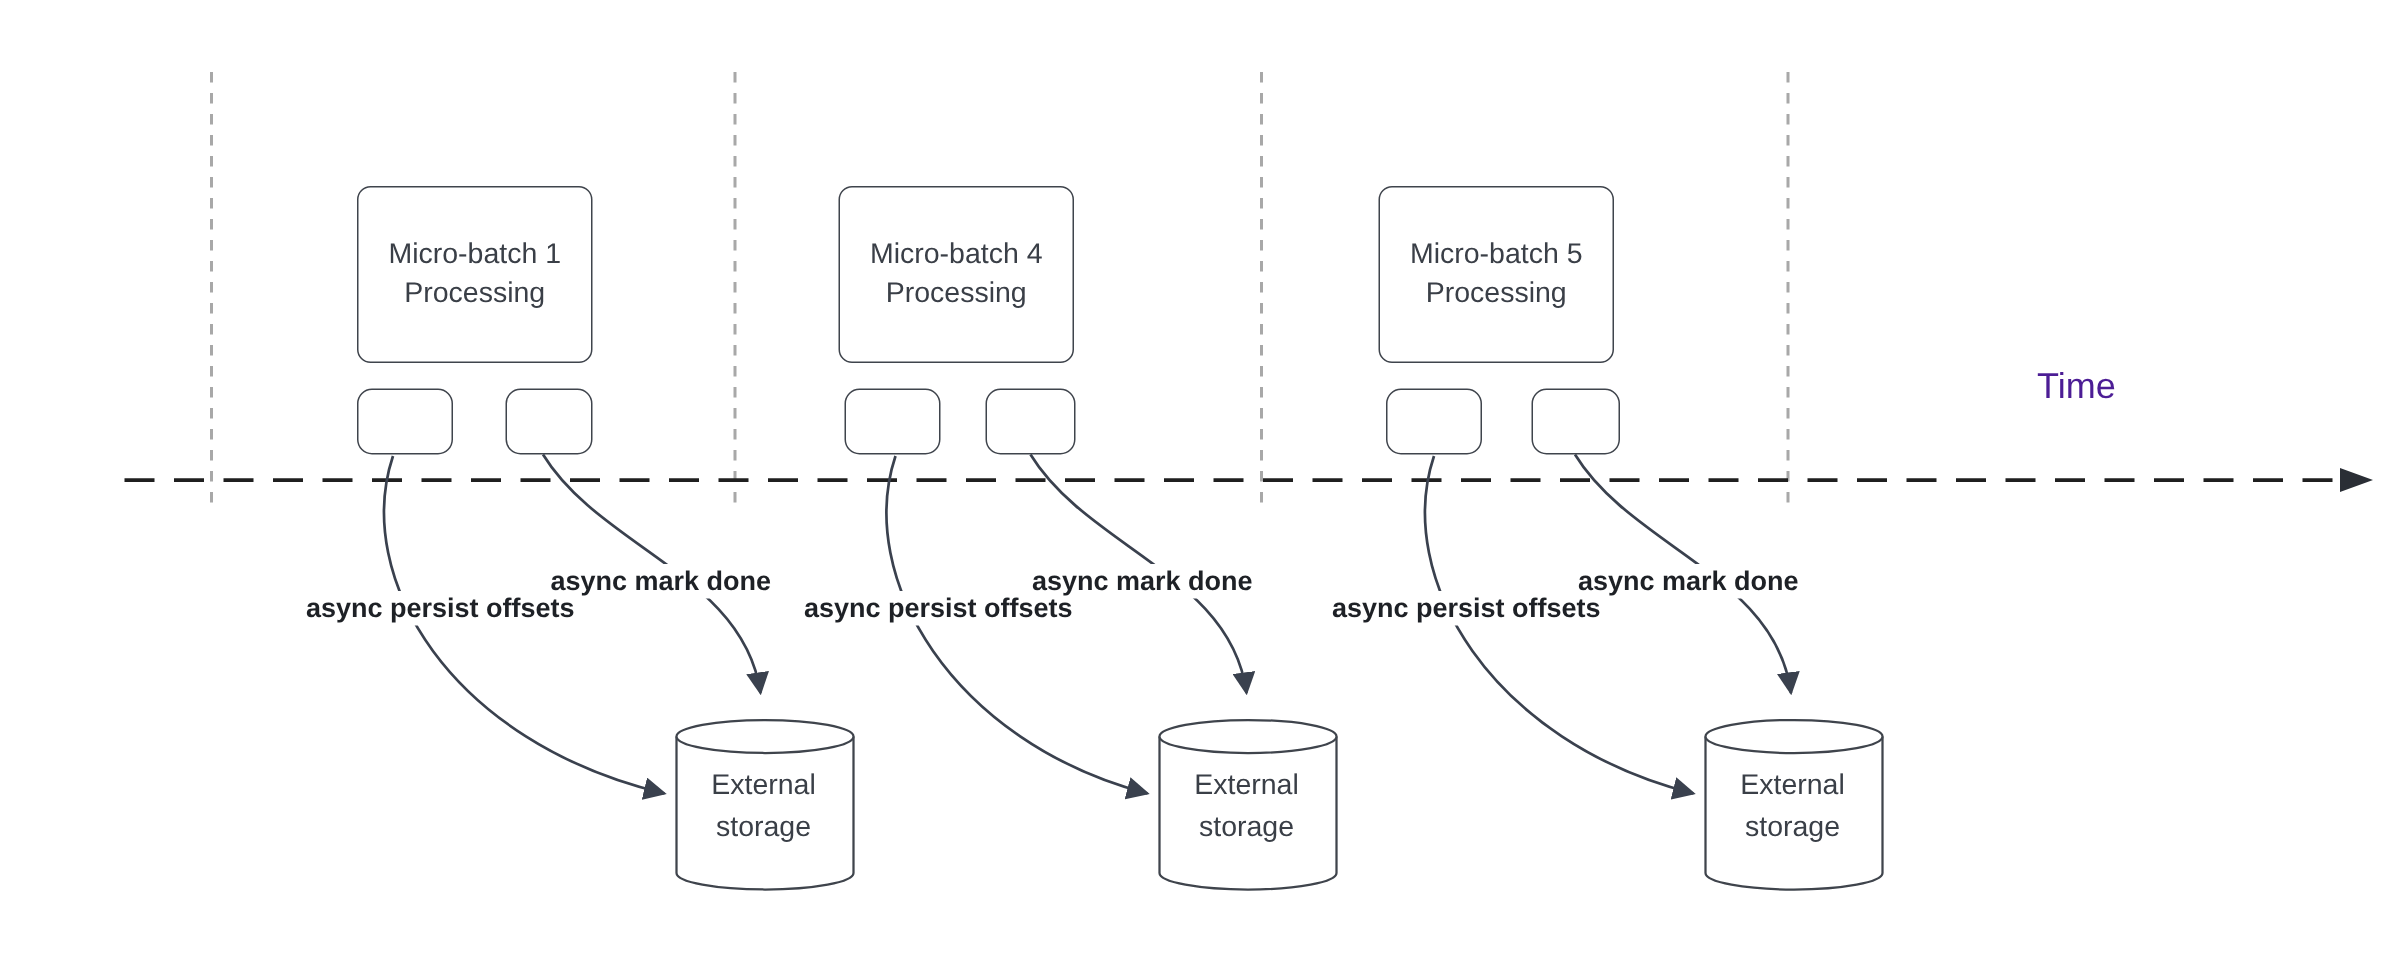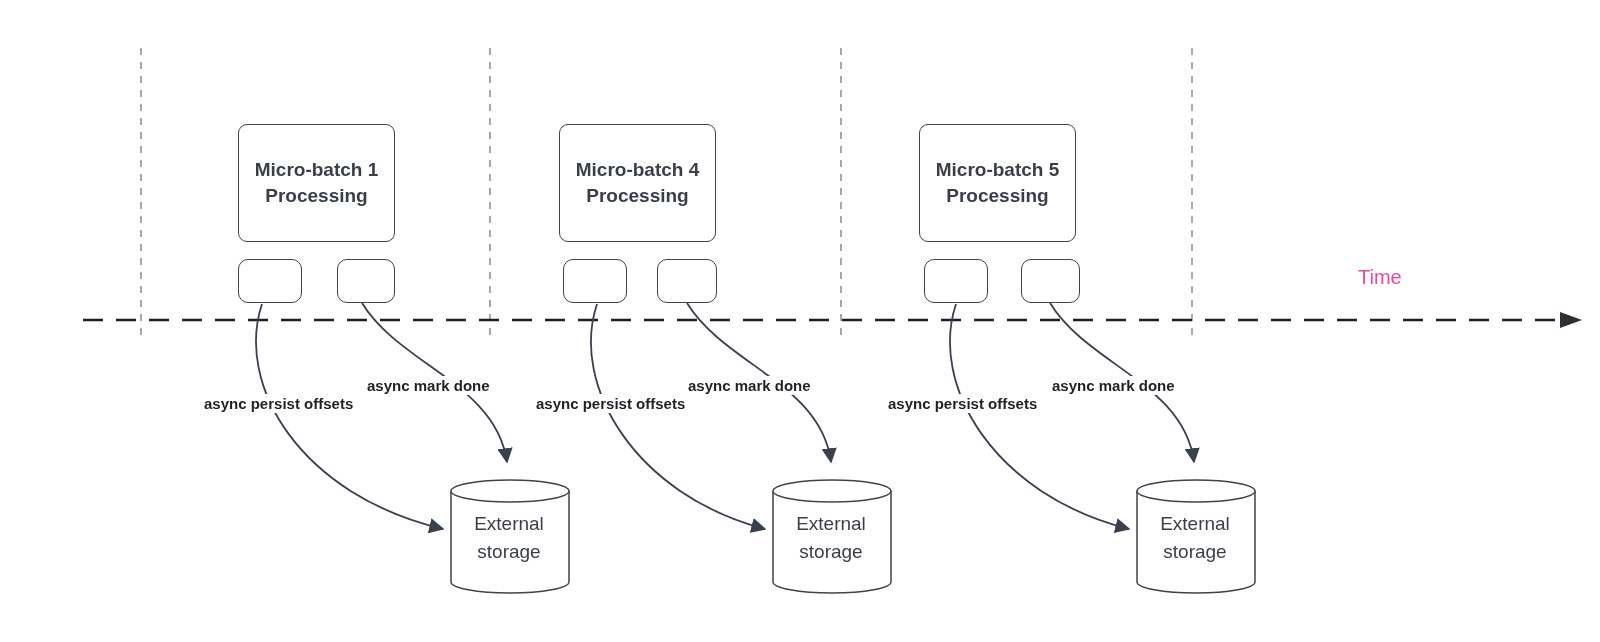--- a/index.html
+++ b/index.html
@@ -21,21 +21,20 @@
     width: 1600px; height: 642px;
   }
   .shape-box {
     position: absolute;
     background: #ffffff;
     border: 1.5px solid #3f444c;
     box-sizing: border-box;
     display: flex;
     align-items: center;
     justify-content: center;
-    font-weight: bold;
   }
   .big-box {
     width: 157px;
     height: 118px;
     border-radius: 9px;
     top: 124px;
   }
   .big-box .box-title {
     font-size: 19px;
     line-height: 26px;
@@ -53,35 +52,35 @@
     position: absolute;
     width: 116px;
     top: 510px;
     font-size: 19px;
     line-height: 28px;
     color: #3a3f47;
     text-align: center;
   }
   .async-label {
     position: absolute;
-    font-size: 15px;
+    font-size: 18px;
     font-weight: bold;
     color: #1e2126;
     background: #ffffff;
     padding: 1px 3px;
     white-space: nowrap;
   }
   .persist-label { top: 394px; }
   .mark-label   { top: 376px; }
   .time-label {
     position: absolute;
     left: 1358px;
-    top: 266px;
-    font-size: 20px;
-    color: #ec4899;
+    top: 244px;
+    font-size: 24px;
+    color: #4c1d95;
     white-space: nowrap;
   }
 </style>
 </head>
 <body>
 
 <div class="canvas">
 
   <svg class="layer" viewBox="0 0 1600 642">
     <defs>

